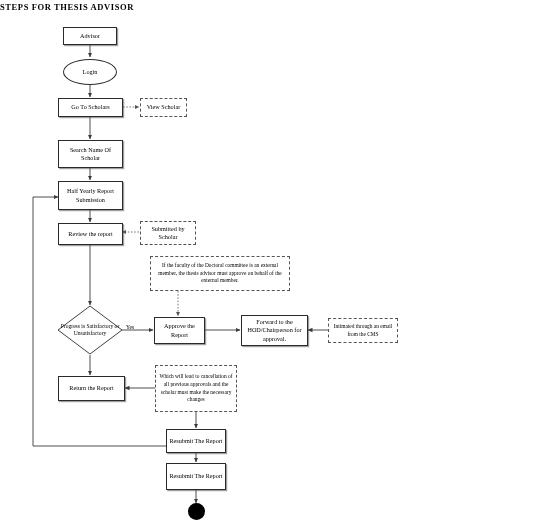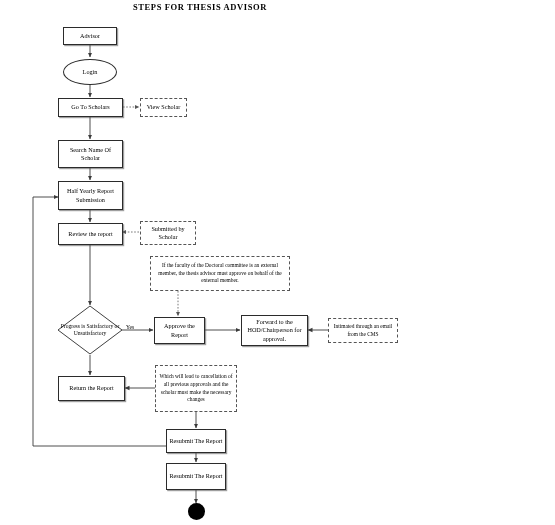--- a/index.html
+++ b/index.html
@@ -13,21 +13,20 @@
     height: 525px;
     background: #ffffff;
     font-family: "Liberation Serif", "DejaVu Serif", serif;
     overflow: hidden;
   }
   #title {
     position: absolute;
     left: 0;
     top: 2px;
     width: 400px;
-    text-align: center;
     font-size: 8.5px;
     font-weight: bold;
     letter-spacing: 0.6px;
     color: #000;
     font-family: "Liberation Serif", "DejaVu Serif", serif;
   }
   .node {
     position: absolute;
     box-sizing: border-box;
     display: flex;

